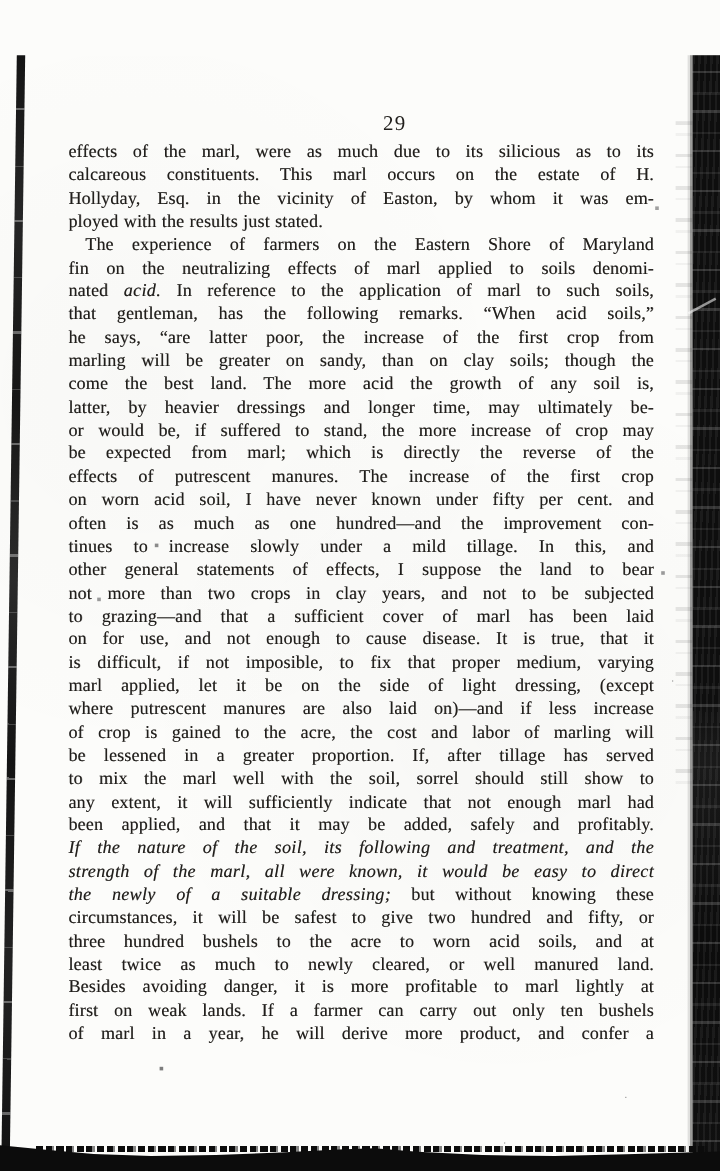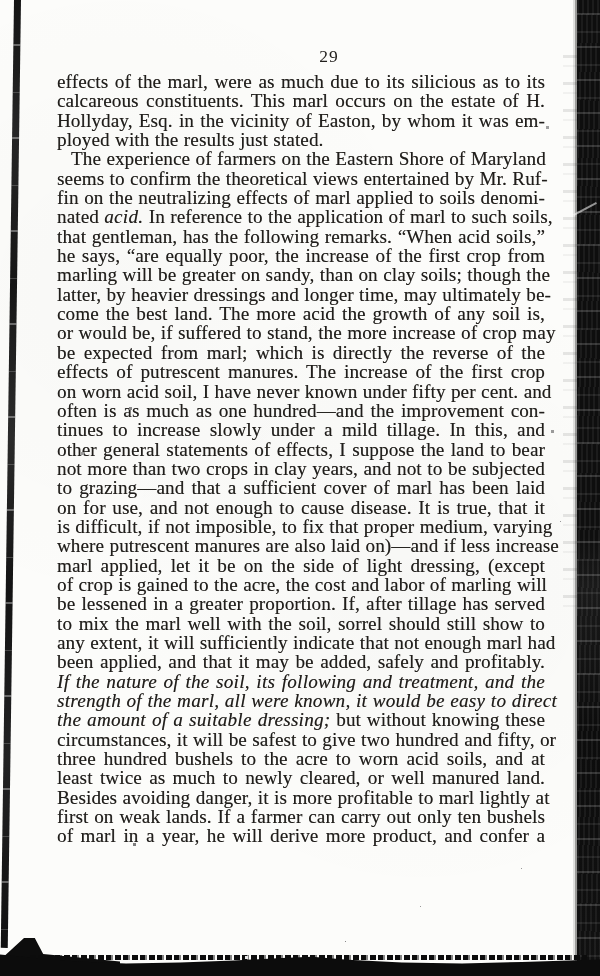--- a/index.html
+++ b/index.html
@@ -9,36 +9,37 @@
     position: relative;
     overflow: hidden;
     font-family: "Liberation Serif", serif;
   }
   .paper {
     position: absolute; inset: 0;
     background:
       radial-gradient(circle at 20% 30%, rgba(0,0,0,0.015), transparent 40%),
       radial-gradient(circle at 70% 60%, rgba(0,0,0,0.02), transparent 45%),
       #fcfcfa;
+    margin-top: 46px;
   }
   
   .page-number {
     position: absolute;
     left: 57px; top: 46px; width: 488px;
     padding-left: 28px;
     text-align: center;
     font-size: 17.5px;
     letter-spacing: 1px;
     color: #211f1c;
   }
   
   .text-block {
     position: absolute;
     left: 57px; top: 72px; width: 488px;
-    font-size: 19px;
+    font-size: 15px;
     line-height: 19.35px;
     color: #201e1b;
     letter-spacing: 0.15px;
     word-spacing: 0.5px;
     text-shadow: 0.25px 0 0 rgba(32,30,27,0.55);
   }
   .line {
     text-align: justify;
     text-align-last: justify;
     white-space: nowrap;
@@ -132,49 +133,48 @@
 <div class="paper">
 
   <div class="page-number">29</div>
 
   <div class="text-block">
       <div class="line">effects of the marl, were as much due to its silicious as to its</div>
       <div class="line">calcareous constituents.  This marl occurs on the estate of H.</div>
       <div class="line">Hollyday, Esq. in the vicinity of Easton, by whom it was em-</div>
       <div class="line end">ployed with the results just stated.</div>
       <div class="line indent">The experience of farmers on the Eastern Shore of Maryland</div>
-      <div class="line">seems to confirm the theoretical views entertained by Mr. Ruf-</div>
       <div class="line">fin on the neutralizing effects of marl applied to soils denomi-</div>
       <div class="line">nated <i>acid.</i>  In reference to the application of marl to such soils,</div>
       <div class="line">that gentleman, has the following remarks. “When acid soils,”</div>
-      <div class="line">he says, “are equally poor, the increase of the first crop from</div>
+      <div class="line">he says, “are latter poor, the increase of the first crop from</div>
       <div class="line">marling will be greater on sandy, than on clay soils; though the</div>
+      <div class="line">come the best land.  The more acid the growth of any soil is,</div>
       <div class="line">latter, by heavier dressings and longer time, may ultimately be-</div>
-      <div class="line">come the best land.  The more acid the growth of any soil is,</div>
       <div class="line">or would be, if suffered to stand, the more increase of crop may</div>
       <div class="line">be expected from marl; which is directly the reverse of the</div>
       <div class="line">effects of putrescent manures.  The increase of the first crop</div>
       <div class="line">on worn acid soil, I have never known under fifty per cent. and</div>
       <div class="line">often is as much as one hundred—and the improvement con-</div>
       <div class="line">tinues to increase slowly under a mild tillage.  In this, and</div>
       <div class="line">other general statements of effects, I suppose the land to bear</div>
       <div class="line">not more than two crops in clay years, and not to be subjected</div>
       <div class="line">to grazing—and that a sufficient cover of marl has been laid</div>
       <div class="line">on for use, and not enough to cause disease.  It is true, that it</div>
       <div class="line">is difficult, if not imposible, to fix that proper medium, varying</div>
+      <div class="line">marl applied, let it be on the side of light dressing, (except</div>
       <div class="line">where putrescent manures are also laid on)—and if less increase</div>
-      <div class="line">marl applied, let it be on the side of light dressing, (except</div>
       <div class="line">of crop is gained to the acre, the cost and labor of marling will</div>
       <div class="line">be lessened in a greater proportion.  If, after tillage has served</div>
       <div class="line">to mix the marl well with the soil, sorrel should still show to</div>
       <div class="line">any extent, it will sufficiently indicate that not enough marl had</div>
       <div class="line">been applied, and that it may be added, safely and profitably.</div>
       <div class="line"><i>If the nature of the soil, its following and treatment, and the</i></div>
       <div class="line"><i>strength of the marl, all were known, it would be easy to direct</i></div>
-      <div class="line"><i>the amount of a suitable dressing;</i> but without knowing these</div>
+      <div class="line"><i>the newly of a suitable dressing;</i> but without knowing these</div>
       <div class="line">circumstances, it will be safest to give two hundred and fifty, or</div>
       <div class="line">three hundred bushels to the acre to worn acid soils, and at</div>
       <div class="line">least twice as much to newly cleared, or well manured land.</div>
       <div class="line">Besides avoiding danger, it is more profitable to marl lightly at</div>
       <div class="line">first on weak lands.  If a farmer can carry out only ten bushels</div>
       <div class="line">of marl in a year, he will derive more product, and confer a</div>
     </div>
 
   <div class="gutter-line"></div>
   <div class="gutter-foot-wedge"></div>

